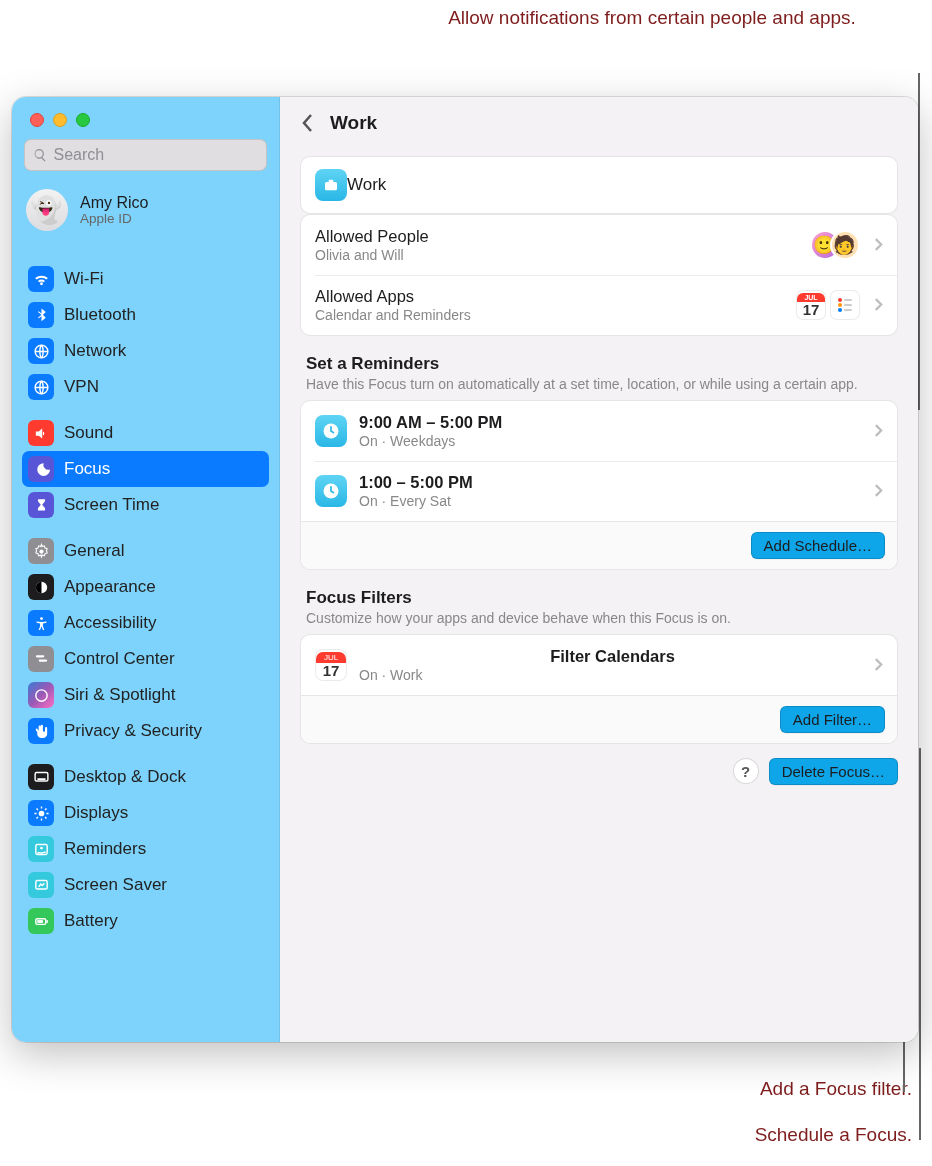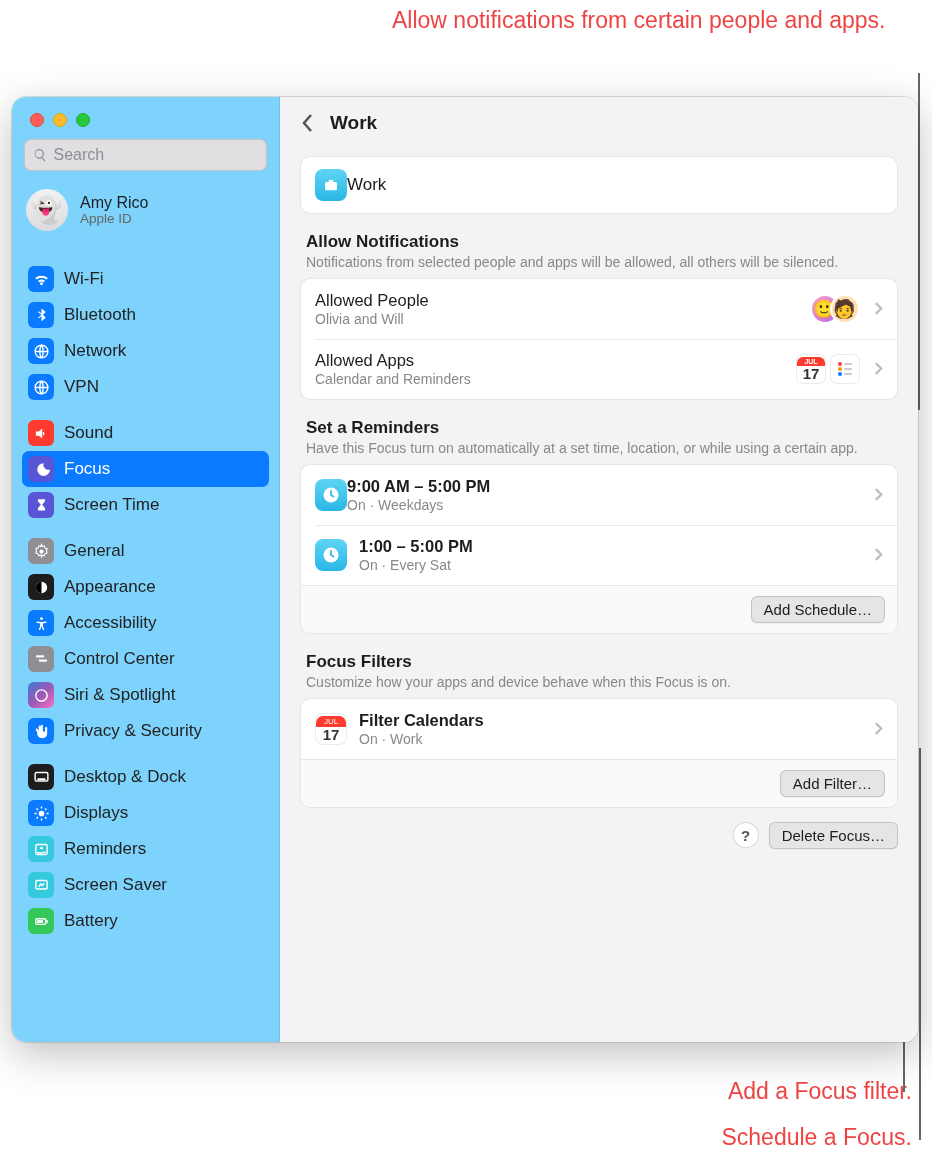--- a/index.html
+++ b/index.html
@@ -9,23 +9,23 @@
     width: 932px;
     height: 1166px;
     position: relative;
     font-size: 17px;
     color: #1d1d1f;
   }
 
   
   .callout {
     position: absolute;
-    font-size: 23px;
-    color: #ef4444;
-    text-align: left;
+    font-size: 19px;
+    color: #7f1d1d;
+    text-align: center;
     line-height: 1.25;
   }
   .callout-line {
     position: absolute;
     background: #666;
   }
 
   
   .window {
     position: absolute;
@@ -181,21 +181,21 @@
   .section-desc { font-size: 14px; color: #888; line-height: 1.35; margin-top:1px;}
 
   .card-footer {
     display: flex;
     justify-content: flex-end;
     padding: 10px 12px;
     border-top: 1px solid rgba(0,0,0,0.08);
     background: #fafafb;
   }
   .pill-btn {
-    background: #e5e5e5;
+    background: #0ea5e9;
     border: 1px solid rgba(0,0,0,0.15);
     border-radius: 6px;
     padding: 4px 12px;
     font-size: 15px;
     color: #1d1d1f;
     box-shadow: 0 1px 1px rgba(0,0,0,0.04);
   }
 
   .bottom-row {
     display: flex;
@@ -466,24 +466,20 @@
                 <rect x="4" y="8" width="16" height="11" rx="2" fill="#fff"></rect>
                 <rect x="9" y="5" width="6" height="4" rx="1" fill="#fff"></rect>
               </svg>
           </div>
           <div class="row-text">
             <div class="row-title" style="font-size:17px;">Work</div>
           </div>
         </div>
       </div>
 
-      <div class="section-header">
-        <div class="section-title">Allow Notifications</div>
-        <div class="section-desc">Notifications from selected people and apps will be allowed, all others will be silenced.</div>
-      </div>
       <div class="card">
         <div class="row">
           <div class="row-text">
             <div class="row-title">Allowed People</div>
             <div class="row-sub">Olivia and Will</div>
           </div>
           <div class="avatar-stack">
             <div class="mini-av" style="background:linear-gradient(135deg,#ff9ed0,#b56be0);">🙂</div>
             <div class="mini-av" style="background:#ffe0b2;">🧑</div>
           </div>
@@ -524,21 +520,21 @@
       </div>
       <div class="card">
         <div id="schedule-rows">
             <div class="row">
     <div class="clock-icon">
       <svg viewBox="0 0 24 24">
                   <circle cx="12" cy="12" r="9" fill="#fff"></circle>
                   <path d="M12 7v5l3 2" stroke="#29b7e6" stroke-width="2" fill="none" stroke-linecap="round"></path>
                 </svg>
     </div>
-    <div class="row-text" style="margin-left:0;">
+    <div class="row-text" style="margin-left:12px;">
       <div class="row-title" style="font-weight:600;">9:00 AM – 5:00 PM</div>
       <div class="row-sub">On · Weekdays</div>
     </div>
     <div class="chevron"><svg viewBox="0 0 10 16">
                   <polyline points="2,2 8,8 2,14"></polyline>
                 </svg></div>
   </div>
             <div class="row">
     <div class="clock-icon">
       <svg viewBox="0 0 24 24">
@@ -565,21 +561,21 @@
         <div class="section-desc">Customize how your apps and device behave when this Focus is on.</div>
       </div>
       <div class="card">
         <div id="filter-rows">
             <div class="row">
     <div class="row-icon" style="background:#fff;border:1px solid rgba(0,0,0,0.08);flex-direction:column;">
       <div style="background:#ff3b30;color:#fff;font-size:8px;width:100%;text-align:center;border-radius:7px 7px 0 0;padding:1px 0;">JUL</div>
       <div style="font-size:15px;font-weight:700;color:#333;line-height:1;">17</div>
     </div>
     <div class="row-text">
-      <div class="row-title" style="font-weight:600;">Filter Calendars</div>
+      <div class="row-title" style="font-weight:600;text-align:center;">Filter Calendars</div>
       <div class="row-sub">On · Work</div>
     </div>
     <div class="chevron"><svg viewBox="0 0 10 16">
                   <polyline points="2,2 8,8 2,14"></polyline>
                 </svg></div>
   </div>
           </div>
         <div class="card-footer">
           <button class="pill-btn">Add Filter…</button>
         </div>

